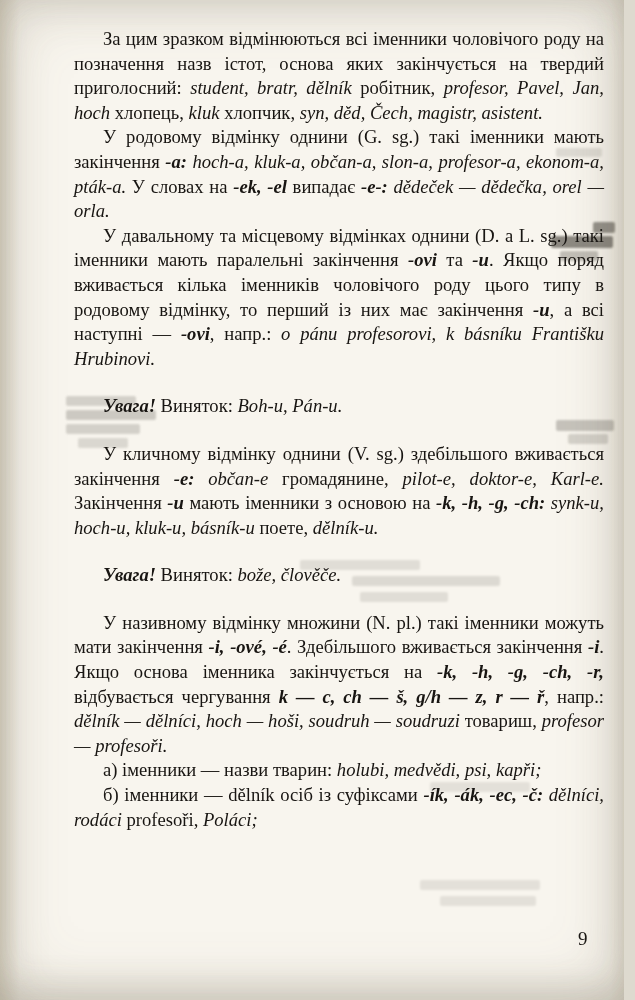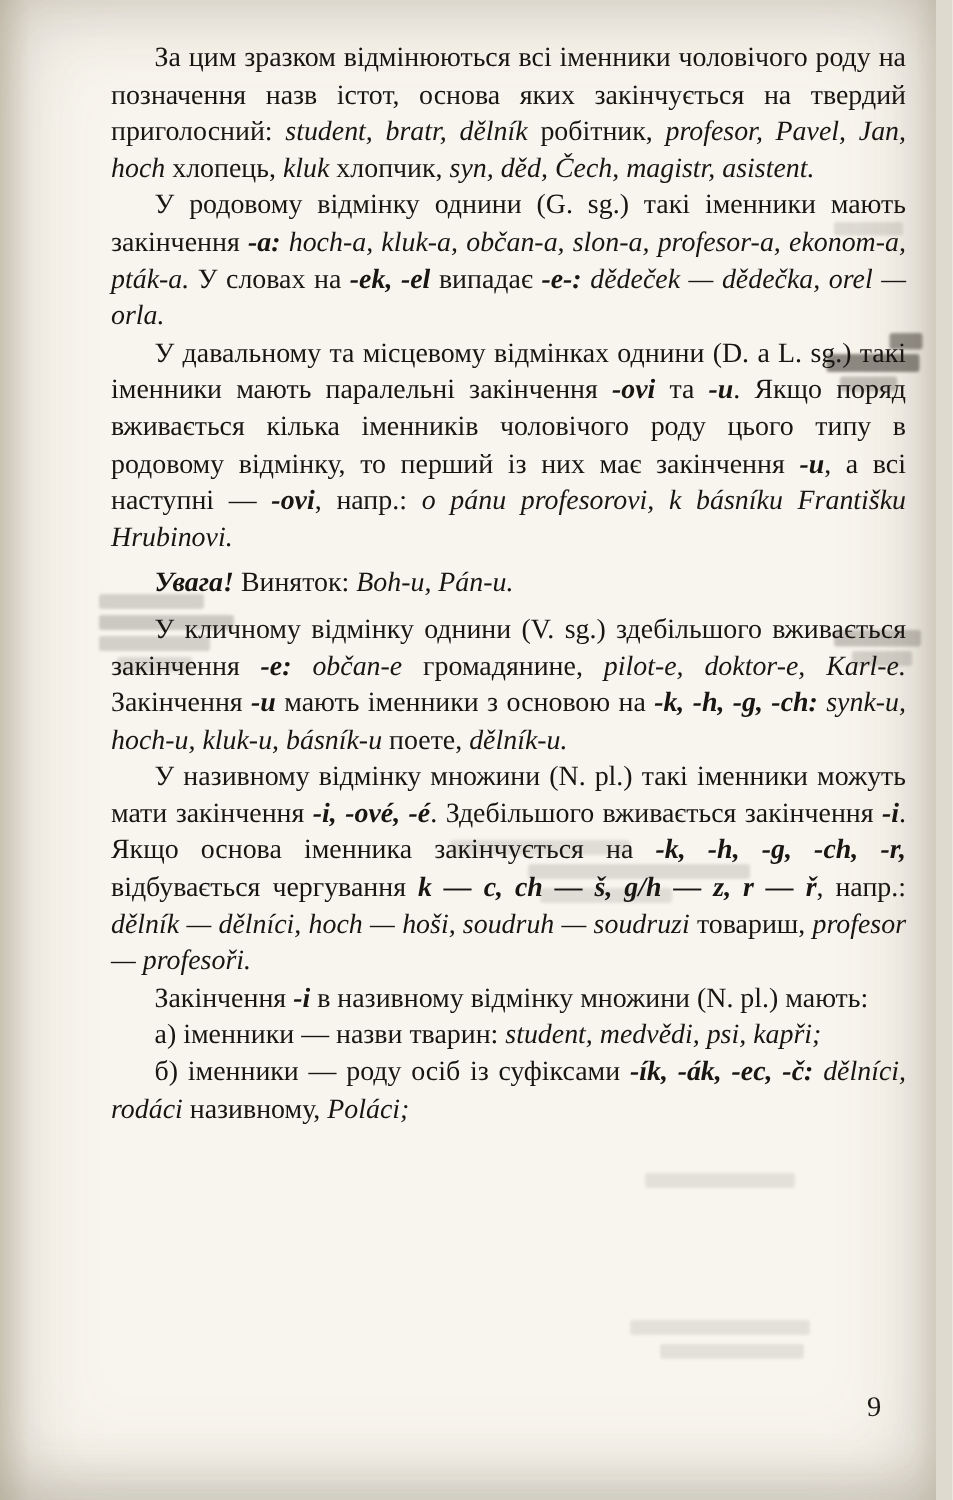--- a/index.html
+++ b/index.html
@@ -16,21 +16,21 @@
   .page::after{ 
     content:"";position:absolute;inset:0;pointer-events:none;
     box-shadow:inset 14px 10px 40px rgba(110,100,80,0.10), inset -14px -10px 40px rgba(110,100,80,0.10);
   }
   .text-block{
     position:absolute;left:74px;top:27px;width:530px;
     font-size:18.6px;line-height:24.6px;color:#181512;
     text-align:justify;
   }
   .text-block p{margin:0;text-indent:29px;}
-  .text-block p.note{margin:6px 0;}
+  .text-block p.note{margin:23px 0;}
   .b{font-weight:normal;}
   .i{font-style:italic;}
   .bi{font-weight:bold;font-style:italic;}
   .page-number{
     position:absolute;left:578px;top:928px;
     font-size:19px;color:#1b1815;
   }
   .bleed-layer{position:absolute;inset:0;pointer-events:none;}
   .bleed-layer .mark{
     position:absolute;background:#46423a;border-radius:2px;
@@ -58,19 +58,19 @@
       <div class="mark" style="left: 430px; top: 782px; width: 100px; height: 10px; opacity: 0.11;"></div>
       <div class="mark" style="left: 420px; top: 880px; width: 120px; height: 10px; opacity: 0.11;"></div>
       <div class="mark" style="left: 440px; top: 896px; width: 96px; height: 10px; opacity: 0.11;"></div>
     </div>
   <div class="text-block">
       <p><span>За цим зразком відмінюються всі іменники чоловічого роду на позначення назв істот, основа яких закінчується на твердий приголосний: </span><span class="i">student, bratr, dělník </span><span>робітник, </span><span class="i">profesor, Pavel, Jan, hoch </span><span>хлопець, </span><span class="i">kluk </span><span>хлопчик, </span><span class="i">syn, děd, Čech, magistr, asistent.</span></p>
       <p><span>У </span><span class="b">родовому</span><span> відмінку </span><span class="b">однини (G. sg.)</span><span> такі іменники мають закінчення </span><span class="bi">-a:</span><span> </span><span class="i">hoch-a, kluk-a, občan-a, slon-a, profesor-a, ekonom-a, pták-a.</span><span> У словах на </span><span class="bi">-ek, -el</span><span> випадає </span><span class="bi">-e-:</span><span> </span><span class="i">dědeček — dědečka, orel — orla.</span></p>
       <p><span>У </span><span class="b">давальному</span><span> та </span><span class="b">місцевому</span><span> відмінках </span><span class="b">однини (D. a L. sg.)</span><span> такі іменники мають паралельні закінчення </span><span class="bi">-ovi</span><span> та </span><span class="bi">-u</span><span>. Якщо поряд вживається кілька іменників чоловічого роду цього типу в родовому відмінку, то перший із них має закінчення </span><span class="bi">-u</span><span>, а всі наступні — </span><span class="bi">-ovi</span><span>, напр.: </span><span class="i">o pánu profesorovi, k básníku Františku Hrubinovi.</span></p>
       <p class="note"><span class="bi">Увага!</span><span> Виняток: </span><span class="i">Boh-u, Pán-u.</span></p>
       <p><span>У </span><span class="b">кличному</span><span> відмінку </span><span class="b">однини (V. sg.)</span><span> здебільшого вживається закінчення </span><span class="bi">-e:</span><span> </span><span class="i">občan-e </span><span>громадянине, </span><span class="i">pilot-e, doktor-e, Karl-e.</span><span> Закінчення </span><span class="bi">-u</span><span> мають іменники з основою на </span><span class="bi">-k, -h, -g, -ch:</span><span> </span><span class="i">synk-u, hoch-u, kluk-u, básník-u </span><span>поете, </span><span class="i">dělník-u.</span></p>
+      <p class="note"><span class="bi">Увага!</span><span> Виняток: </span><span class="i">bože, člověče.</span></p>
       <p><span>У </span><span class="b">називному</span><span> відмінку </span><span class="b">множини (N. pl.)</span><span> такі іменники можуть мати закінчення </span><span class="bi">-i, -ové, -é</span><span>. Здебільшого вживається закінчення </span><span class="bi">-i</span><span>. Якщо основа іменника закінчується на </span><span class="bi">-k, -h, -g, -ch, -r,</span><span> відбувається чергування </span><span class="bi">k — c, ch — š, g/h — z, r — ř</span><span>, напр.: </span><span class="i">dělník — dělníci, hoch — hoši, soudruh — soudruzi </span><span>товариш, </span><span class="i">profesor — profesoři.</span></p>
-      <p><span class="b">Закінчення </span><span class="bi">-i</span><span class="b"> в називному відмінку множини (N. pl.)</span><span> мають:</span></p>
-      <p><span>а) іменники — назви тварин: </span><span class="i">student, medvědi, psi, kapři;</span></p>
-      <p><span>б) іменники — роду осіб із суфіксами </span><span class="bi">-ík, -ák, -ec, -č:</span><span> </span><span class="i">dělníci, rodáci </span><span>називному, </span><span class="i">Poláci;</span></p>
+      <p><span>а) іменники — назви тварин: </span><span class="i">holubi, medvědi, psi, kapři;</span></p>
+      <p><span>б) іменники — dělník осіб із суфіксами </span><span class="bi">-ík, -ák, -ec, -č:</span><span> </span><span class="i">dělníci, rodáci </span><span>profesoři, </span><span class="i">Poláci;</span></p>
     </div>
   <div class="page-number">9</div>
 </div>
 
 </body></html>

